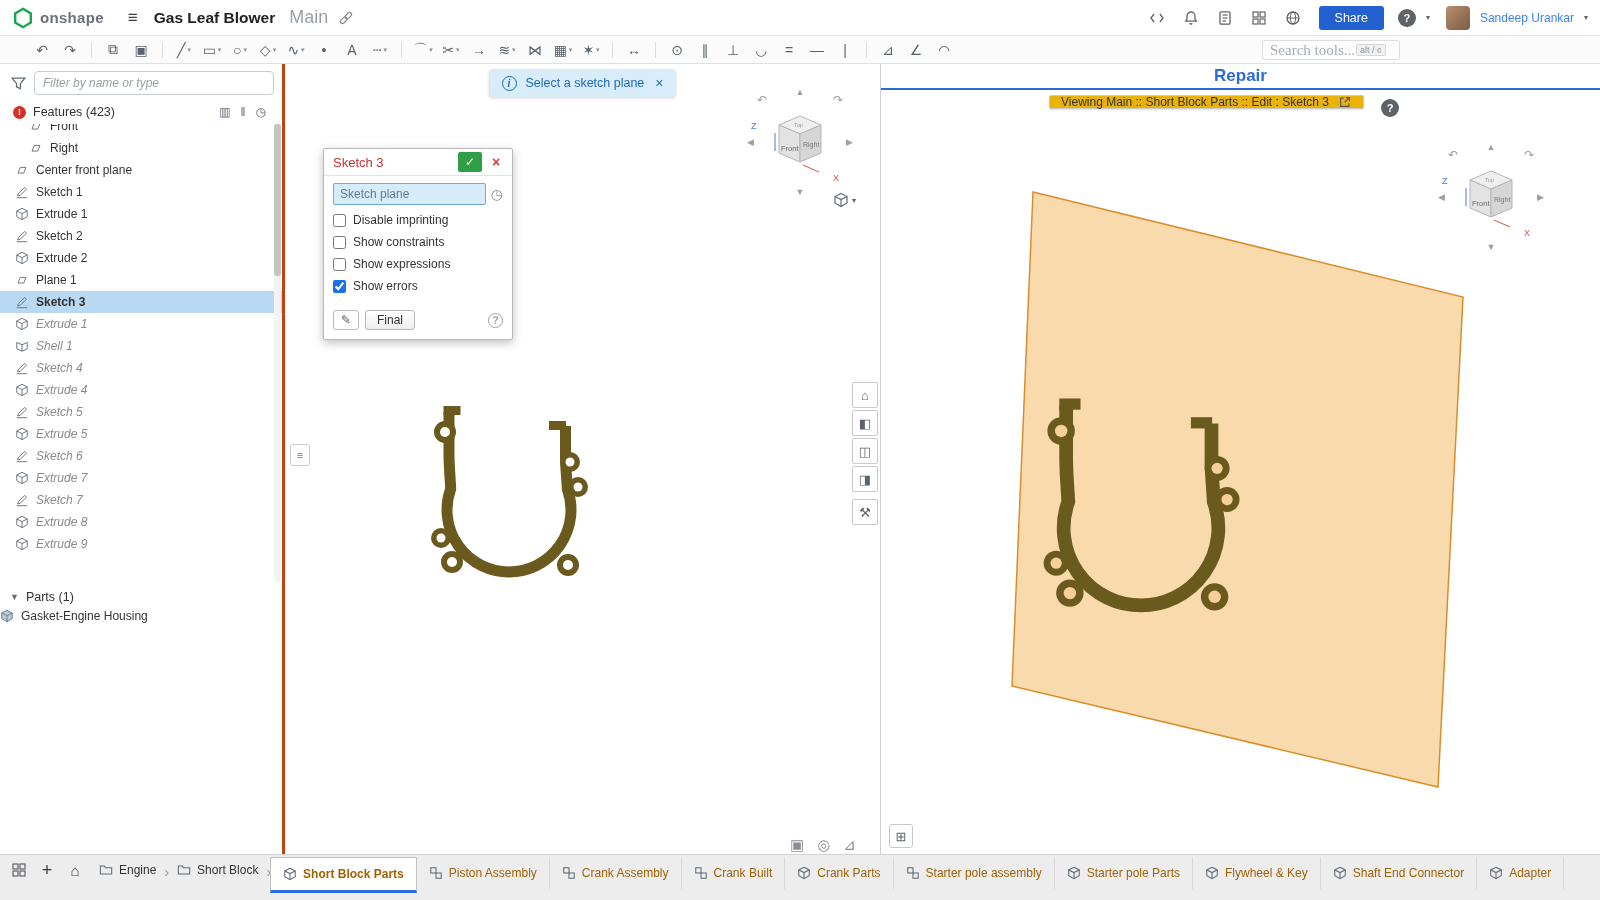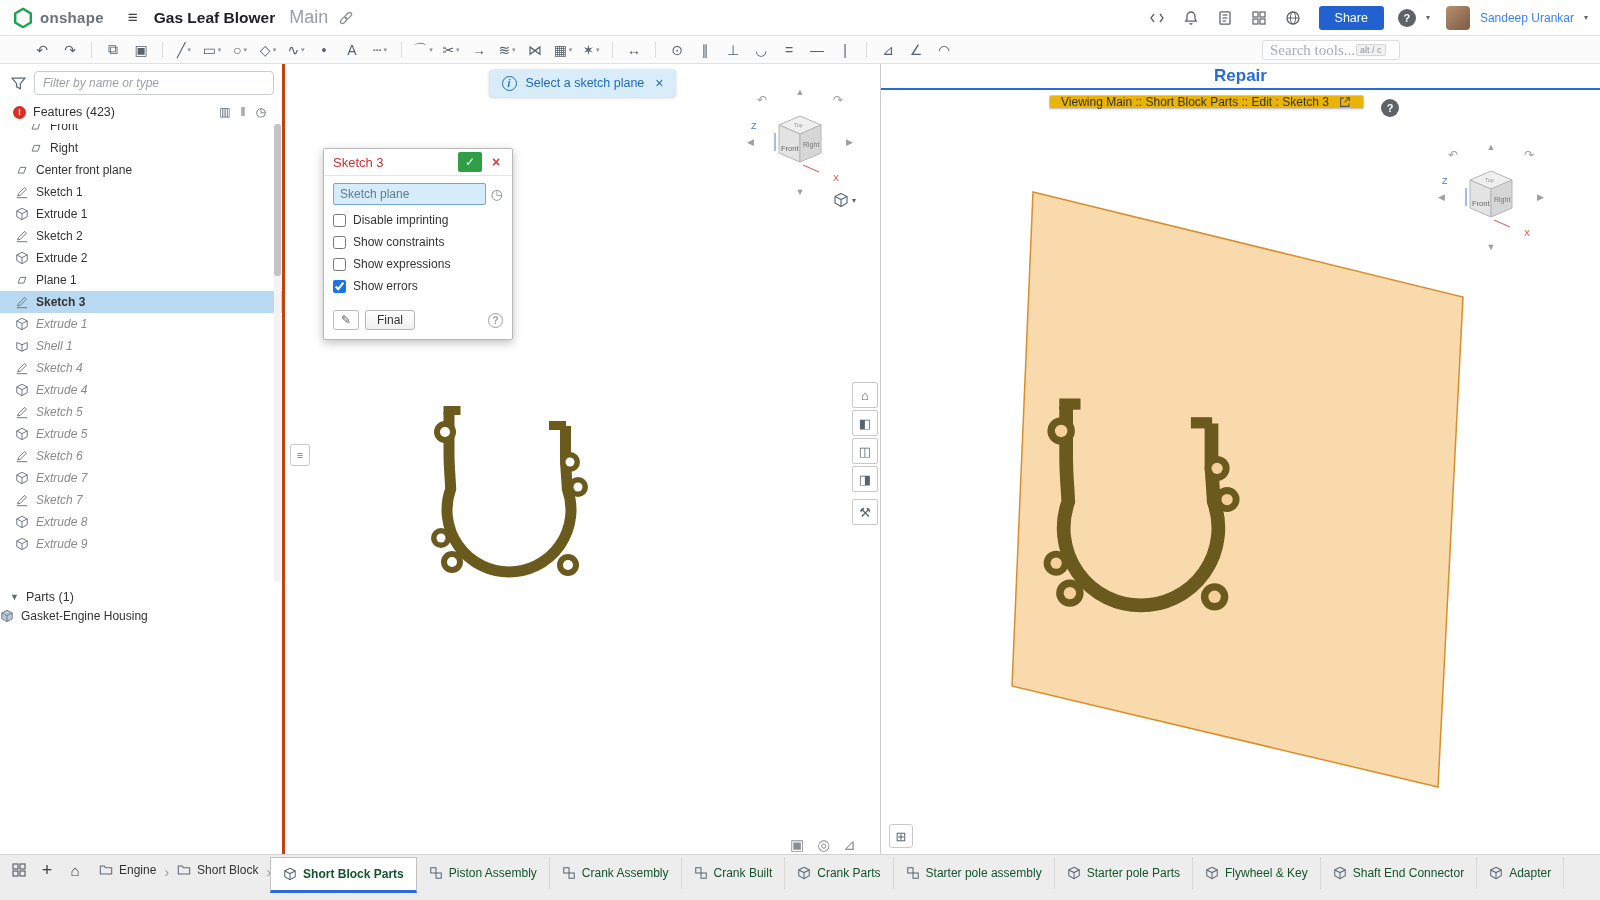--- a/index.html
+++ b/index.html
@@ -131,21 +131,21 @@
   background:#fff;color:#5a646e;font-size:13px;display:flex;align-items:center;justify-content:center;cursor:pointer;z-index:15}
 
 #bottombar{position:absolute;left:0;top:854px;width:1600px;height:46px;background:#ededed;
   border-top:1px solid #d2d2d2;display:flex;align-items:flex-start;padding:2px 6px 0 6px;gap:2px;z-index:60}
 .bb-icon{width:26px;height:26px;display:flex;align-items:center;justify-content:center;color:#3c4043;
   font-size:15px;cursor:pointer;flex:0 0 26px}
 #doc-tabs{display:flex;align-items:flex-start;height:29px}
 .ftab{display:flex;align-items:center;gap:6px;height:26px;padding:0 9px;color:#333;font-size:12px;cursor:pointer}
 .fsep{color:#999;font-size:14px;align-self:center;margin:0 -1px}
 .doc-tab{display:flex;align-items:center;gap:6px;height:26px;padding:16px 12px;border-right:1px solid #d8d8d8;
-  color:#14532d;font-size:12px;background:#ededed;cursor:pointer;white-space:nowrap}
+  color:#a16207;font-size:12px;background:#ededed;cursor:pointer;white-space:nowrap}
 .doc-tab.active{background:#fff;border:1px solid #c2c2c2;border-bottom:3px solid #2b6bd8;font-weight:bold;height:29px}
 .tabicon{width:14px;height:14px;flex:0 0 14px}
 </style>
 </head>
 <body>
 
 <svg width="0" height="0" style="position:absolute" aria-hidden="true">
   <defs>
     <symbol id="i-hex" viewBox="0 0 24 24">
         <path d="M12 2 L20.5 7 V17 L12 22 L3.5 17 V7 Z" fill="none" stroke="#17a550" stroke-width="2.6"></path>

